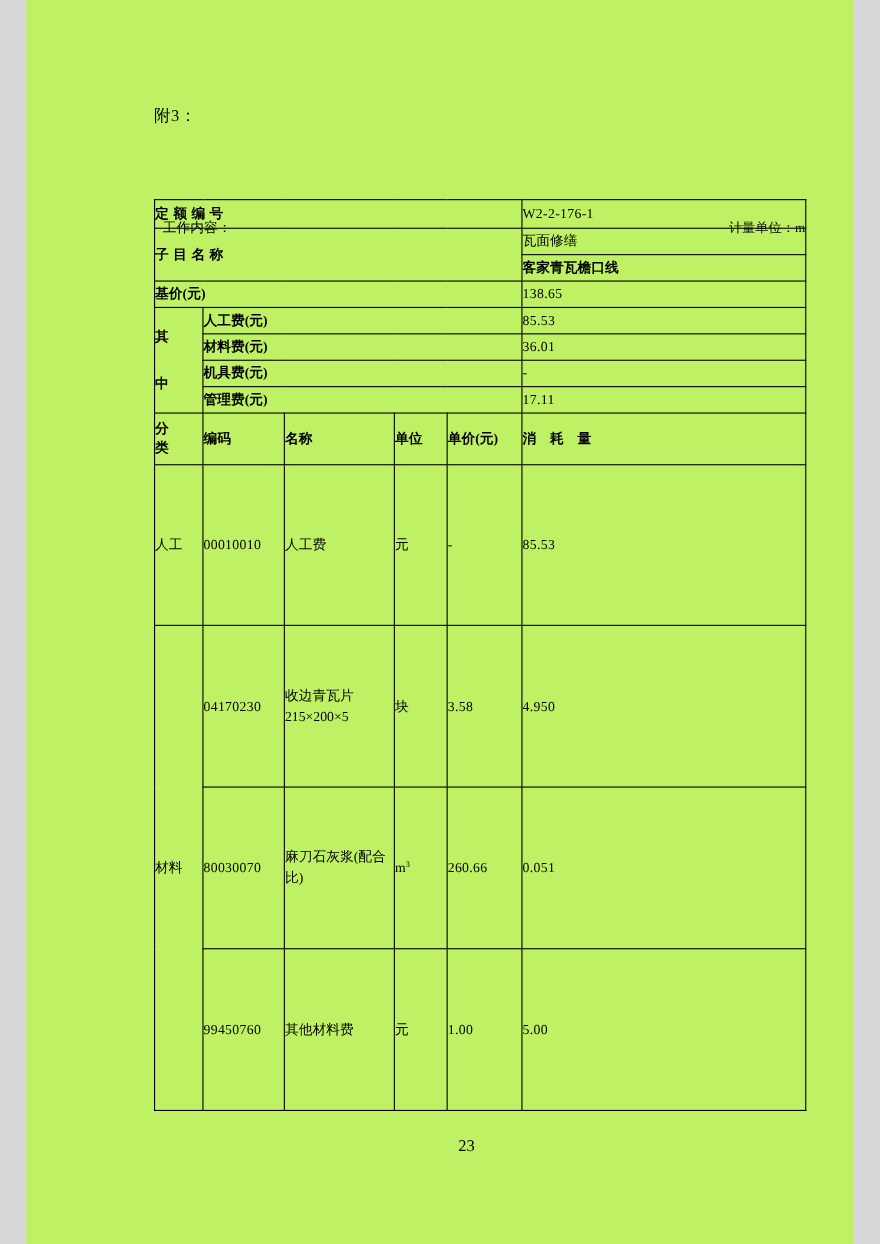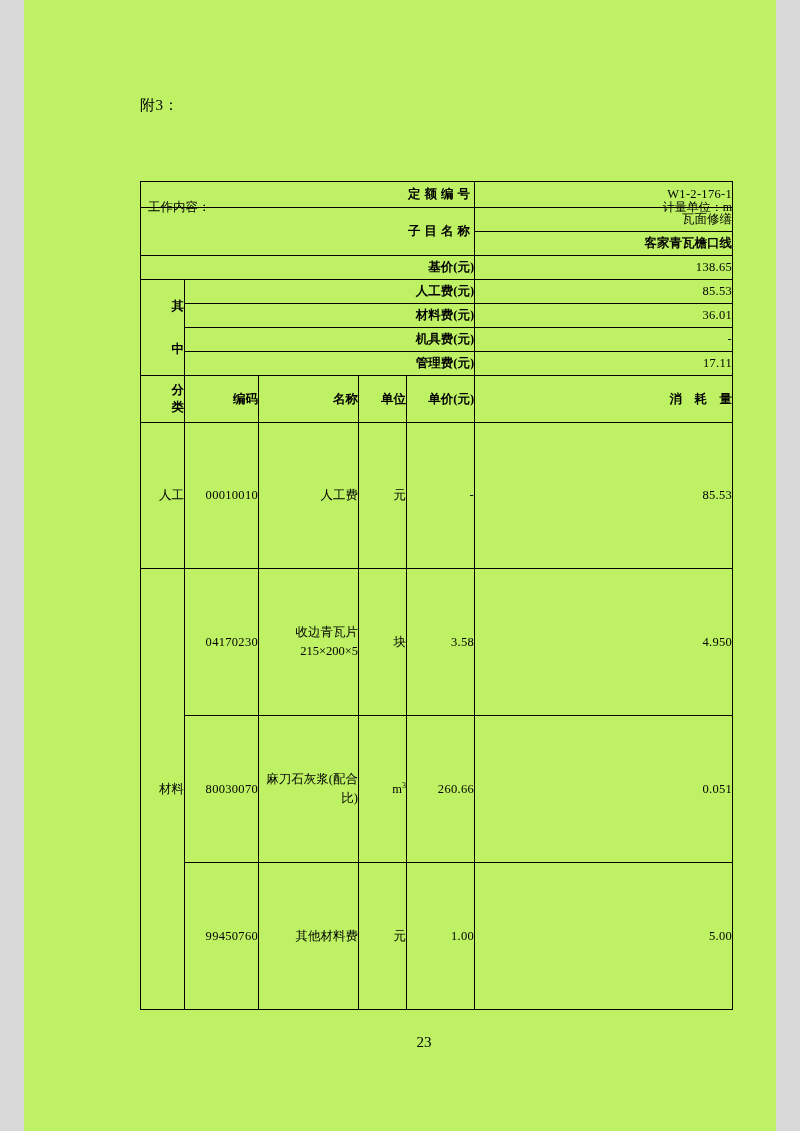--- a/index.html
+++ b/index.html
@@ -58,21 +58,21 @@
     position: absolute;
     left: 116px;
     top: 181px;
     width: 592px;
     border-collapse: collapse;
     table-layout: fixed;
   }
   table.main td {
     border: 1px solid #000;
     font-size: 12.5px;
-    text-align: right;
+    text-align: left;
     vertical-align: middle;
     color: #000;
     padding: 0;
   }
   .h26 { height: 25px; }
   .h24 { height: 23px; }
   .bold { font-weight: bold; }
   .f14 { font-size: 14px; }
   .f13 { font-size: 13px; }
   .f12 { font-size: 12px; }
@@ -115,21 +115,21 @@
       <col style="width:74px">
       <col style="width:100px">
       <col style="width:48px">
       <col style="width:68px">
       <col style="width:258px">
     </colgroup>
     <tbody>
 
       <tr>
         <td class="h26 bold f14 wide" colspan="5">定额编号</td>
-        <td class="h26 mono f13">W1-2-176-1</td>
+        <td class="h26 mono f13">W2-2-176-1</td>
       </tr>
 
       <tr>
         <td class="h24 bold f13 wide" colspan="5" rowspan="2">子目名称</td>
         <td class="h24 f12">瓦面修缮</td>
       </tr>
       <tr>
         <td class="h24 f12 bold">客家青瓦檐口线</td>
       </tr>
 

